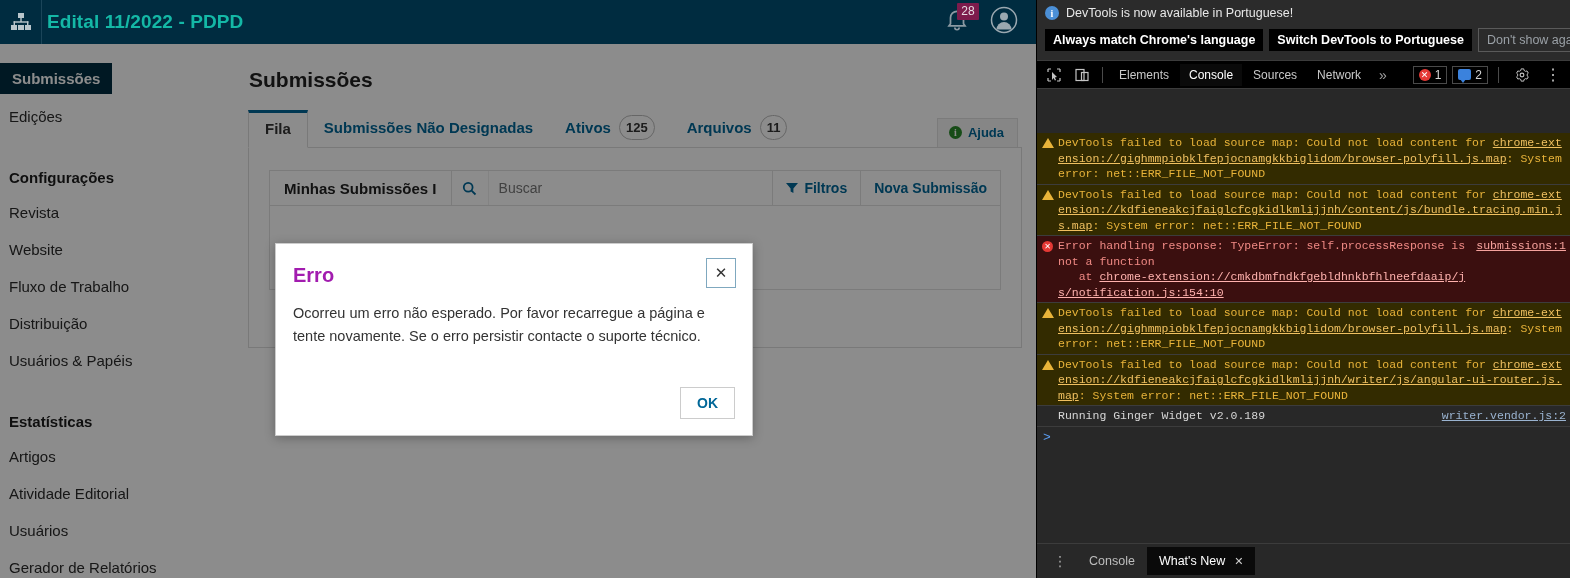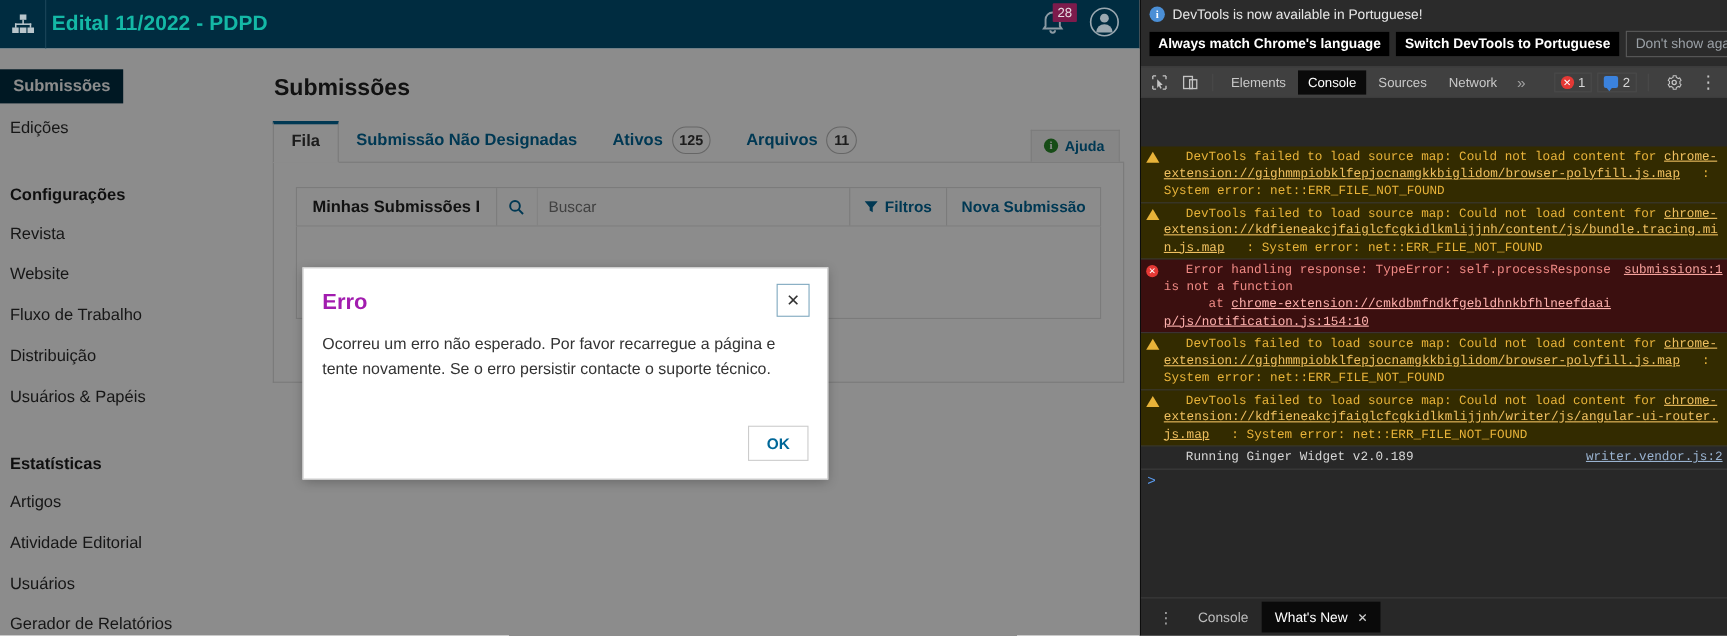--- a/index.html
+++ b/index.html
@@ -262,21 +262,21 @@
     background: transparent; color: #9aa0a6;
     font-size: 12.5px;
     padding: 4px 8px; border: 1px solid #5a5a5a;
     font-family: "Liberation Sans", sans-serif;
     white-space: nowrap;
   }
 
   .dt-tabbar {
     display: flex; align-items: center;
     height: 28px;
-    background: #404040;
+    background: #000000;
     border-bottom: 1px solid #3c3c3c;
     padding: 0 4px;
     gap: 2px;
   }
   .dt-icon-btn {
     width: 26px; height: 24px;
     display: flex; align-items: center; justify-content: center;
     color: #c4c4c4;
   }
   .dt-sep { width: 1px; height: 16px; background: #4a4a4a; margin: 0 5px; }
@@ -365,21 +365,21 @@
     display: flex;
     padding: 2px 0 2px 5px;
     border-bottom: 1px solid #3c3c3c;
     position: relative;
   }
   .msg.warn { background: #332b00; border-left: 0; }
   .msg.err  { background: #3b0f0f; }
   .msg.info { background: #282828; }
   .msg-icon { width: 16px; flex: none; padding-top: 1px; }
   .msg-body { flex: 1; min-width: 0; padding-right: 4px; }
-  .msg-text { white-space: normal; word-break: break-all; margin-left: 20px; }
+  .msg-text { white-space: normal; word-break: break-all; }
   .warn .msg-text { color: #e8b339; }
   .err .msg-text  { color: #f08a85; }
   .info .msg-text { color: #d6d6d6; white-space: nowrap; }
   .msg-link {
     text-decoration: underline;
     word-break: break-all;
   }
   .warn .msg-link { color: #f0c060; }
   .err .msg-link { color: #ffb2ae; }
   .src {
@@ -480,21 +480,21 @@
     </nav>
 
     <main class="ojs-main">
       <h1 class="page-title">Submissões</h1>
 
       <div class="tabs-row">
         <div class="tab active">
           <span>Fila</span>
         </div>
         <div class="tab">
-          <span>Submissão Não Designadas</span>
+          <span>Submissões Não Designadas</span>
         </div>
         <div class="tab">
           <span>Ativos</span>
           <span class="tab-count">125</span>
         </div>
         <div class="tab">
           <span>Arquivos</span>
           <span class="tab-count">11</span>
         </div>
         <div class="help-tab">

